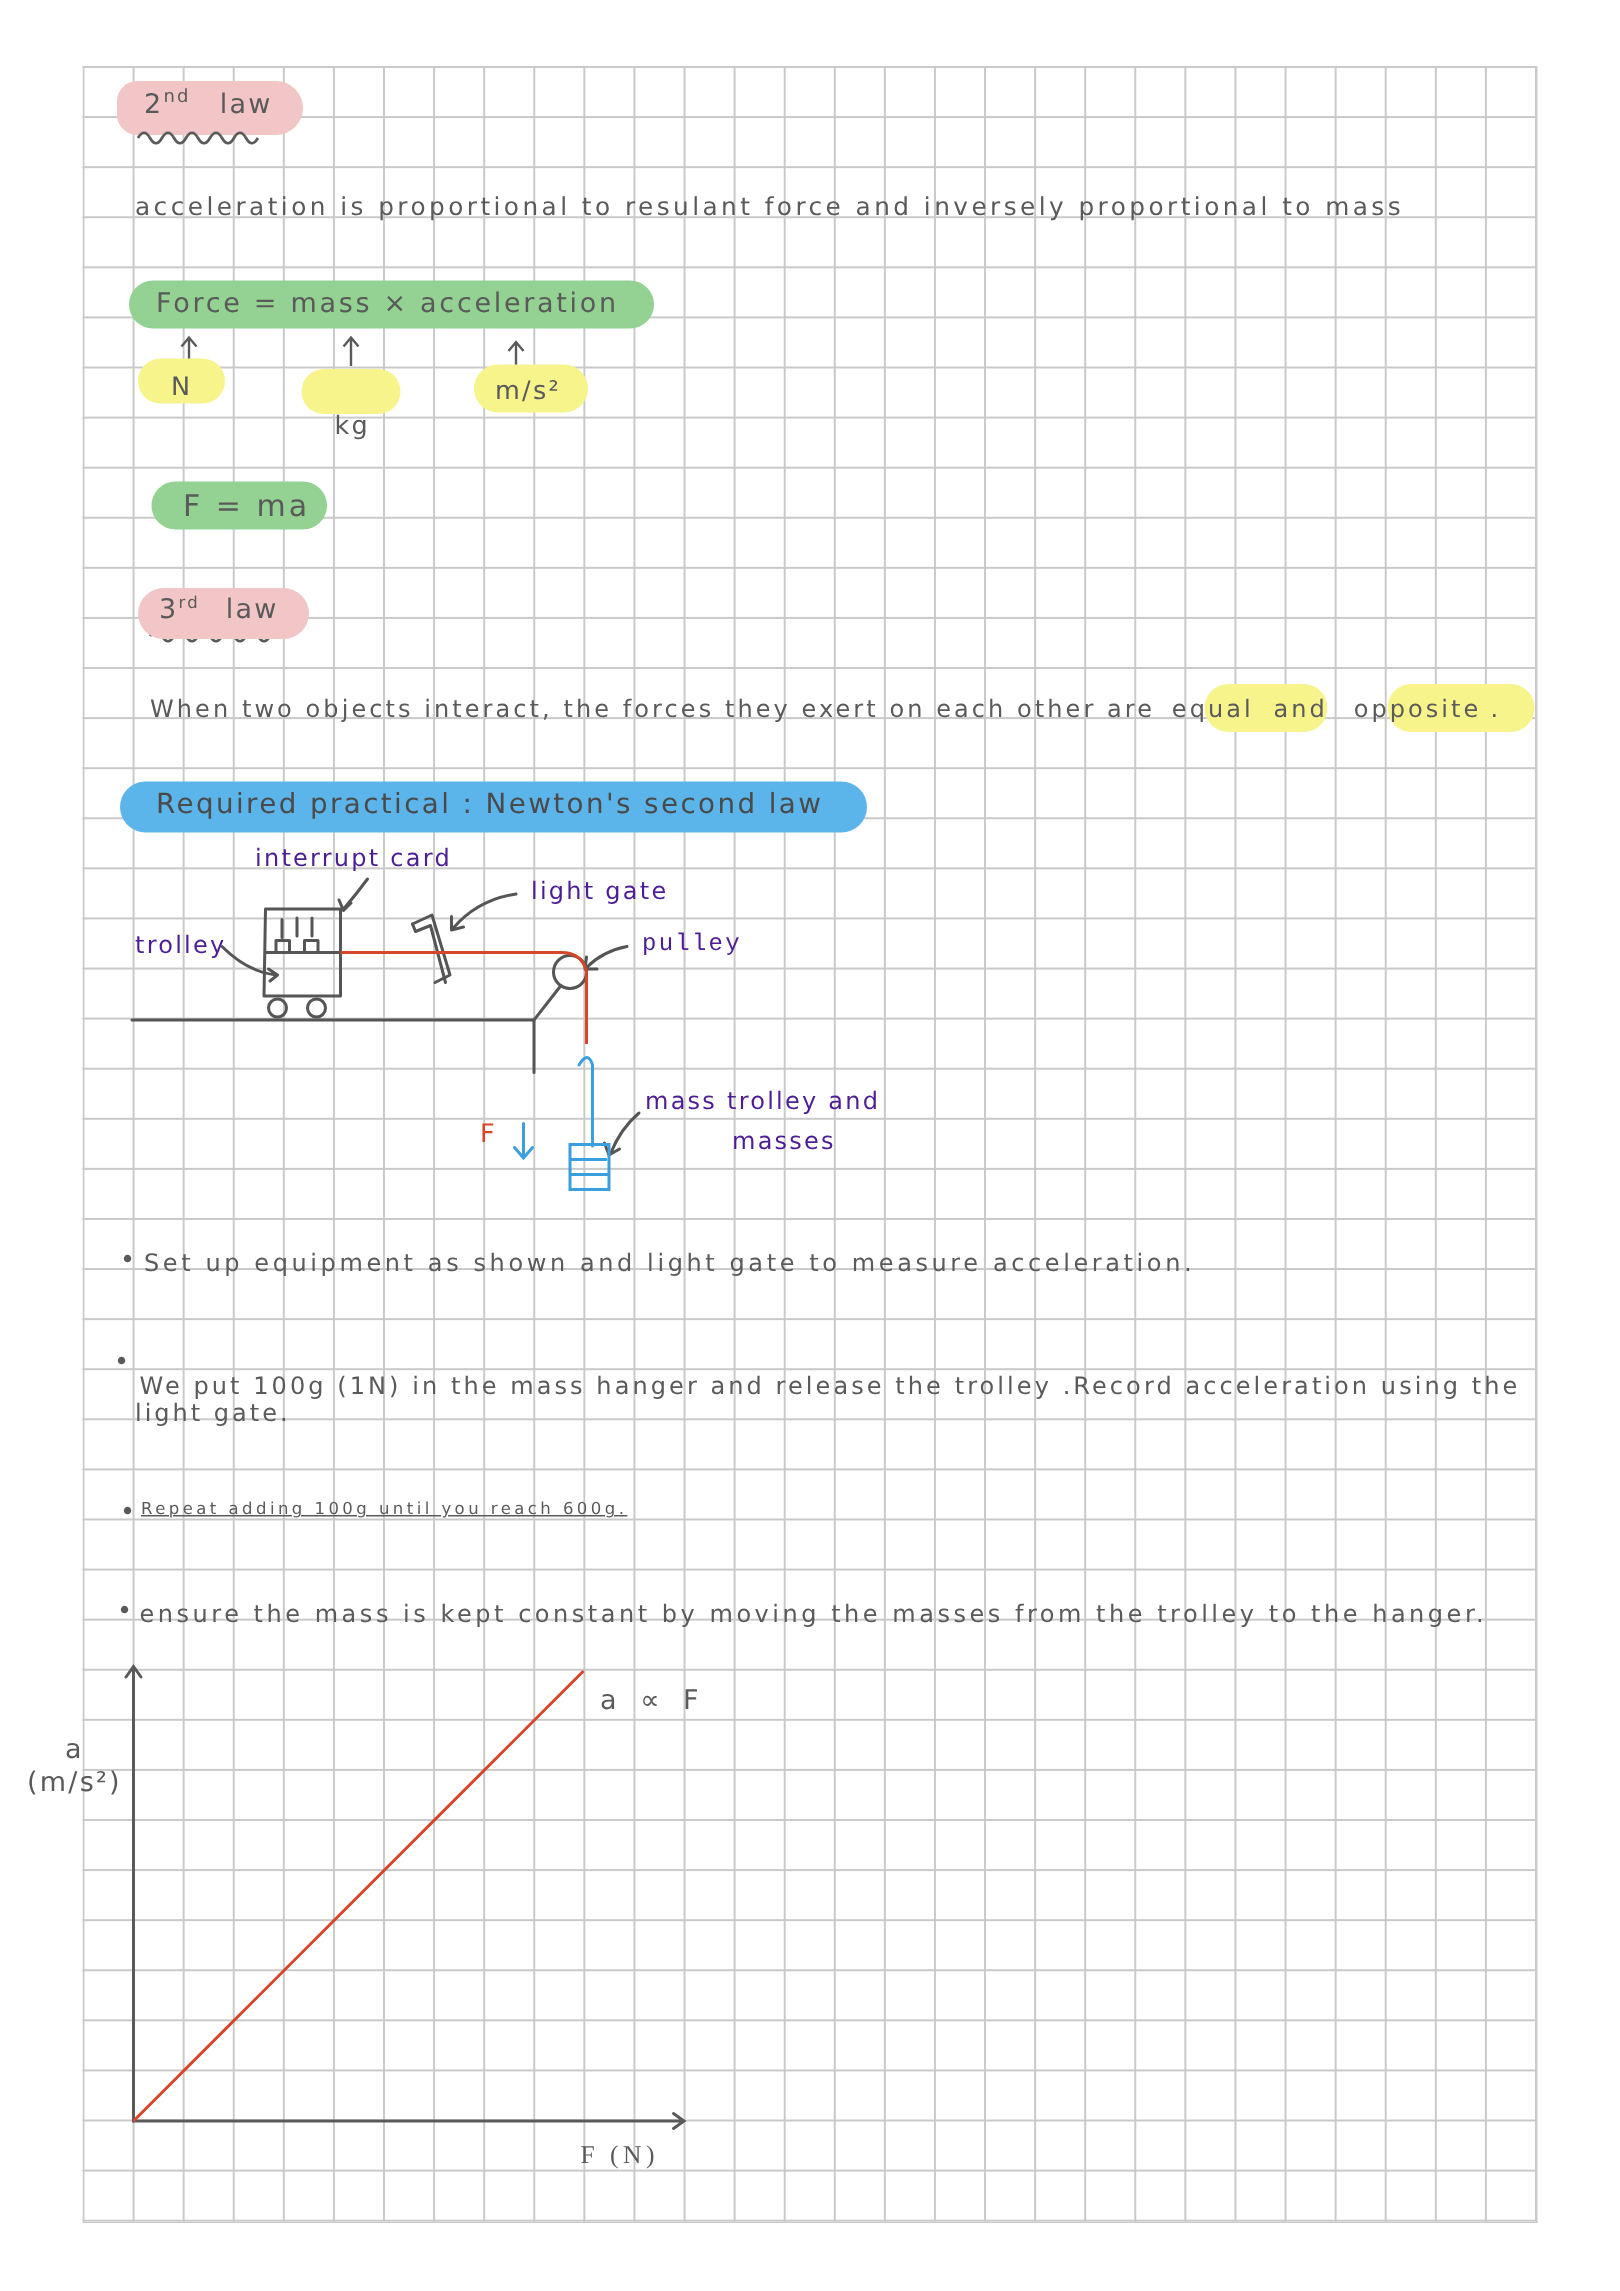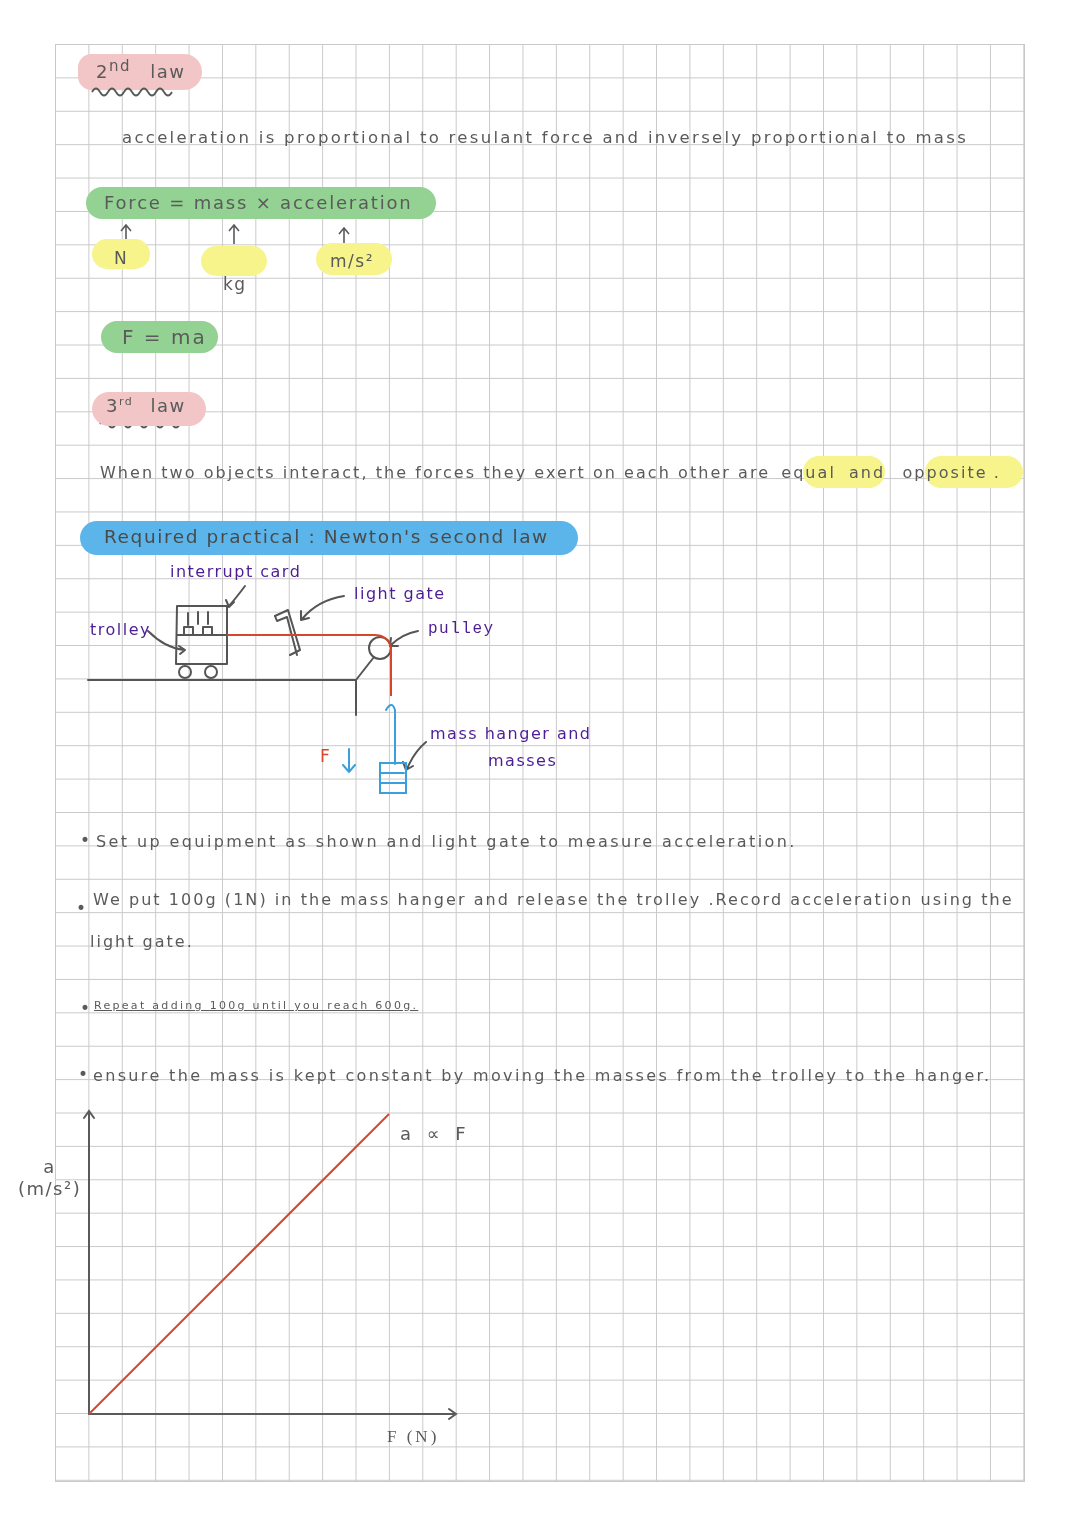--- a/index.html
+++ b/index.html
@@ -21,29 +21,29 @@
   .redtxt { color:#d6462b; }
   svg { position:absolute; left:0; top:0; overflow:visible; }
 </style>
 </head>
 <body>
 
 <div class="grid"></div>
 
 <div class="hl pink" style="left:78px;top:54px;width:124px;height:36px;border-radius:18px 24px 24px 18px;"></div>
 <div class="t" style="left:96px;top:57px;font-size:18px;">
-  <span>2</span><sup style="font-size:15px;">nd</sup>
+  <span>2</span><sup style="font-size:12px;">nd</sup>
   <span style="margin-left:12px;">law</span>
 </div>
 <svg width="1080" height="1527">
   <path d="M92 92 q4 -7 8 0 t8 0 t8 0 t8 0 t8 0 t8 0 t8 0 t8 0 t8 0 t8 0" stroke="#5a5a5a" stroke-width="1.8" fill="none"></path>
   <path d="M100 424 q4 -7 8 0 t8 0 t8 0 t8 0 t8 0 t8 0 t8 0 t8 0 t8 0 t8 0 t8 0" stroke="#5a5a5a" stroke-width="1.8" fill="none"></path>
 </svg>
 
-<div class="t" style="left:90px;top:128px;letter-spacing:2.3px;font-size:16.5px;margin-left:32px;">acceleration is proportional to resulant force and inversely proportional to mass</div>
+<div class="t" style="left:90px;top:128px;letter-spacing:2.3px;font-size:16.5px;">acceleration is proportional to resulant force and inversely proportional to mass</div>
 
 <div class="hl green" style="left:86px;top:187px;width:350px;height:32px;"></div>
 <div class="t" style="left:104px;top:192px;font-size:18px;letter-spacing:1.8px;">Force  =  mass  ×  acceleration</div>
 
 <svg width="1080" height="1527">
   <g stroke="#5a5a5a" stroke-width="1.6" fill="none">
     <path d="M126 242 V226 M121 231 L126 225 L131 231"></path>
     <path d="M234 244 V226 M229 231 L234 225 L239 231"></path>
     <path d="M344 246 V229 M339 234 L344 228 L349 234"></path>
   </g>
@@ -108,29 +108,29 @@
     <path d="M380 763 H406 V793 H380 Z"></path>
     <path d="M381 773 H404 M381 783 H405"></path>
 
     <path d="M349 749 V772 M343 765 L349 772 L355 765"></path>
   </g>
 </svg>
 <div class="t bluetxt" style="left:170px;top:562px;font-size:16px;">interrupt card</div>
 <div class="t bluetxt" style="left:354px;top:584px;font-size:16px;">light gate</div>
 <div class="t bluetxt" style="left:90px;top:620px;font-size:16px;">trolley</div>
 <div class="t bluetxt" style="left:428px;top:620px;font-size:16px;font-family:Liberation Mono, monospace;">pulley</div>
-<div class="t bluetxt" style="left:430px;top:724px;font-size:16px;">mass hanger and</div>
+<div class="t bluetxt" style="left:430px;top:724px;font-size:16px;">mass trolley and</div>
 <div class="t bluetxt" style="left:488px;top:751px;font-size:16px;text-align:center;">masses</div>
 <div class="t redtxt" style="left:320px;top:746px;font-size:17px;">F</div>
 
 <div class="t" style="left:80px;top:830px;">•</div>
 <div class="t" style="left:96px;top:832px;font-size:16px;letter-spacing:2.4px;">Set up equipment as shown and light gate to measure acceleration.</div>
 
 <div class="t" style="left:76px;top:898px;">•</div>
-<div class="t" style="left:93px;top:890px;font-size:16px;letter-spacing:2.05px;">We put 100g (1N) in the mass hanger and release the trolley .Record acceleration using the</div>
+<div class="t" style="left:93px;top:914px;font-size:16px;letter-spacing:2.05px;">We put 100g (1N) in the mass hanger and release the trolley .Record acceleration using the</div>
 <div class="t" style="left:90px;top:932px;font-size:16px;letter-spacing:2px;text-align:center;">light gate.</div>
 
 <div class="t" style="left:80px;top:998px;">•</div>
 <div class="t" style="left:94px;top:999px;font-size:11px;letter-spacing:2.3px;text-decoration:underline;">Repeat adding 100g until you reach 600g.</div>
 
 <div class="t" style="left:78px;top:1064px;">•</div>
 <div class="t" style="left:93px;top:1066px;font-size:16px;letter-spacing:2.35px;">ensure the mass is kept constant by moving the masses from the trolley to the hanger.</div>
 
 <svg width="1080" height="1527">
   <g stroke="#5a5a5a" stroke-width="2" fill="none" stroke-linecap="round">

